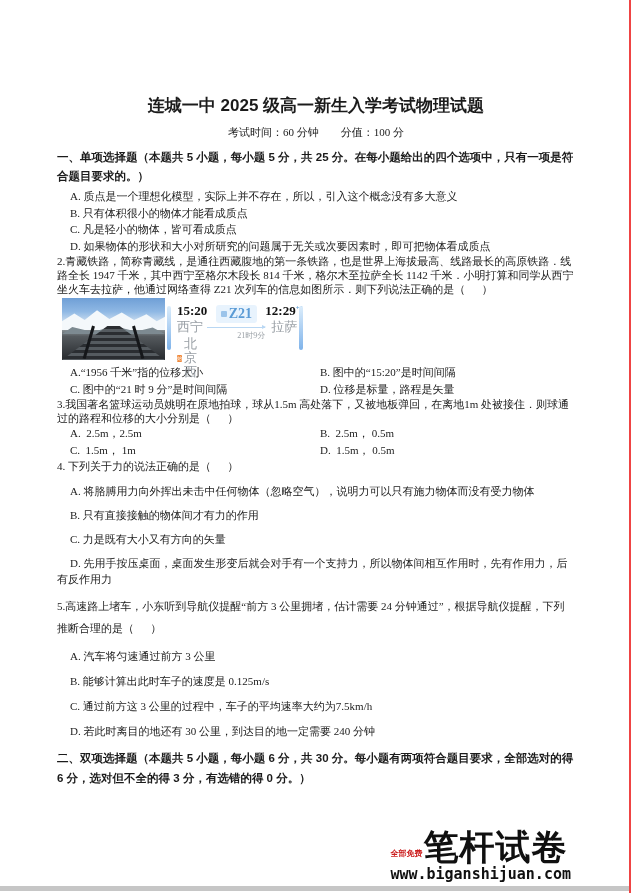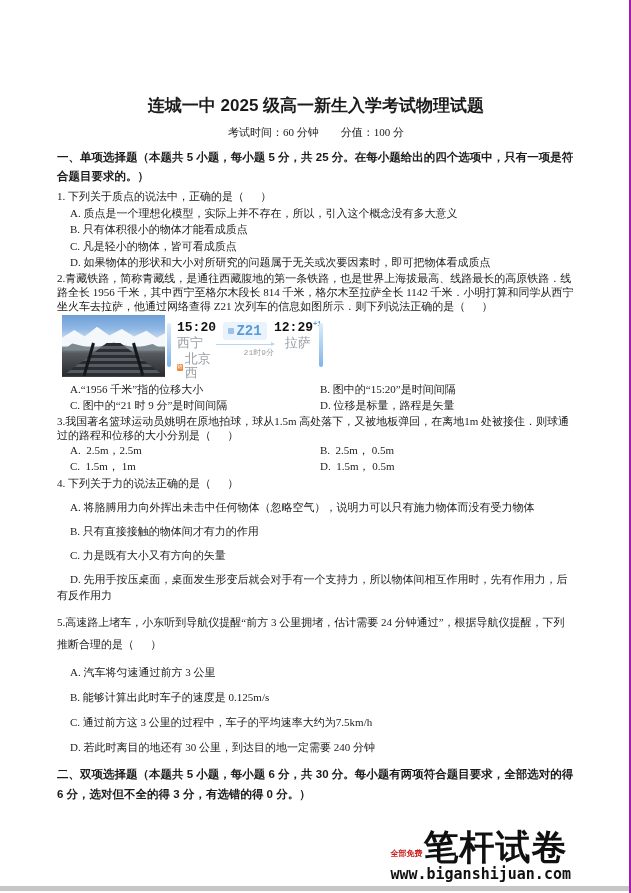--- a/index.html
+++ b/index.html
@@ -1,20 +1,20 @@
 <!DOCTYPE html>
 <html><head>
 <meta charset="utf-8">
 <style>
   html,body { margin:0; padding:0; background:#ffffff; }
   .sheet {
     position:relative; width:631px; height:893px; background:#ffffff;
     font-family:"Liberation Serif","DejaVu Serif",serif; color:#1b1b1b;
     box-sizing:border-box; padding:96px 54px 0 57px;
-    border-right:2px solid #a21caf; overflow:hidden;
+    border-right:2px solid #ef4444; overflow:hidden;
   }
   .hei { font-family:"Liberation Sans","DejaVu Sans",sans-serif; }
   .title { font-size:17px; font-weight:bold; text-align:center; margin:0 0 9px 0; line-height:20px; }
   .meta { font-size:11px; text-align:center; margin:0 0 9px 0; white-space:pre-wrap; line-height:14px; }
   .sec-h { font-size:11.5px; font-weight:bold; line-height:19px; margin:0 0 2px 0; white-space:pre-wrap; }
   .q { font-size:11px; }
   .stem { margin:0; line-height:16.5px; white-space:pre-wrap; }
   .opts { padding-left:13px; margin:0; }
   .opt { margin:0; line-height:16.5px; white-space:pre-wrap; }
   .stem-tight { line-height:14px; }
@@ -26,24 +26,24 @@
   .peaks { position:absolute; left:0; top:10px; width:100%; height:22px; background:#f4f8fb;
            clip-path:polygon(0 100%,0 60%,12% 25%,22% 55%,34% 10%,46% 50%,58% 20%,70% 55%,82% 28%,92% 60%,100% 40%,100% 100%); }
   .ridge { position:absolute; left:0; top:26px; width:100%; height:10px; background:#7d8a91;
            clip-path:polygon(0 100%,10% 30%,30% 80%,50% 20%,72% 75%,88% 35%,100% 100%); }
   .tracks { position:absolute; bottom:0; left:0; width:100%; height:34px;
             background:repeating-linear-gradient(180deg,#2a2d31 0 3px,#555b60 3px 6px);
             clip-path:polygon(44% 0,56% 0,100% 100%,0 100%); }
   .rail { position:absolute; bottom:0; width:3px; height:34px; background:#15171a; }
   .rail.l { left:30px; transform:rotate(16deg); transform-origin:top; }
   .rail.r { left:70px; transform:rotate(-16deg); transform-origin:top; }
-  .card { position:relative; flex:0 0 auto; width:156px; height:58px; margin-left:2px; background:#ffffff;
+  .card { position:relative; flex:0 0 auto; width:136px; height:58px; margin-left:2px; background:#ffffff;
           display:flex; align-items:flex-start; justify-content:space-between;
           padding:6px 10px 0 10px; box-sizing:border-box;
-          font-family:Liberation Mono, monospace; }
+          font-family:Liberation Serif, serif; }
   .vbar { position:absolute; top:8px; width:4px; height:44px; border-radius:2px;
           background:linear-gradient(180deg,#dcedfb,#7fb3ea); }
   .vbar.left { left:0; }
   .vbar.right { right:0; }
   .dep,.arr { line-height:1.1; }
   .tim { font-size:13px; font-weight:bold; color:#111; }
   .sup { font-size:7px; color:#5b9bd5; vertical-align:super; font-weight:bold; }
   .city { font-size:13px; color:#9aa0a6; margin-top:2px; }
   .origin { display:flex; align-items:center; margin-top:2px; }
   .o-icon { display:inline-block; width:7px; height:7px; background:#f08a3c; border-radius:1px;
@@ -76,31 +76,30 @@
 <body>
 
 <div class="sheet">
 
   <h1 class="title hei">连城一中 2025 级高一新生入学考试物理试题</h1>
   <p class="meta">考试时间：60 分钟　　分值：100 分</p>
 
   <p class="sec-h hei">一、单项选择题（本题共 5 小题，每小题 5 分，共 25 分。在每小题给出的四个选项中，只有一项是符合题目要求的。）</p>
 
   <div class="q">
-    <p class="stem">1. 下列关于质点的说法中，正确的是（      ）</p>
     <div class="opts">
       <p class="opt">A. 质点是一个理想化模型，实际上并不存在，所以，引入这个概念没有多大意义</p>
       <p class="opt">B. 只有体积很小的物体才能看成质点</p>
       <p class="opt">C. 凡是轻小的物体，皆可看成质点</p>
       <p class="opt">D. 如果物体的形状和大小对所研究的问题属于无关或次要因素时，即可把物体看成质点</p>
     </div>
   </div>
 
   <div class="q">
-    <p class="stem stem-tight">2.青藏铁路，简称青藏线，是通往西藏腹地的第一条铁路，也是世界上海拔最高、线路最长的高原铁路．线路全长 1956 千米，其中西宁至格尔木段长 814 千米，格尔木至拉萨全长 1142 千米．小明打算和同学从西宁坐火车去拉萨，他通过网络查得 Z21 次列车的信息如图所示．则下列说法正确的是（      ）</p>
+    <p class="stem stem-tight">2.青藏铁路，简称青藏线，是通往西藏腹地的第一条铁路，也是世界上海拔最高、线路最长的高原铁路．线路全长 1947 千米，其中西宁至格尔木段长 814 千米，格尔木至拉萨全长 1142 千米．小明打算和同学从西宁坐火车去拉萨，他通过网络查得 Z21 次列车的信息如图所示．则下列说法正确的是（      ）</p>
 
     <div class="figure-row">
       <div class="photo">
         <div class="peaks"></div>
         <div class="ridge"></div>
         <div class="tracks"></div>
         <div class="rail l"></div>
         <div class="rail r"></div>
       </div>
       <div class="card">

